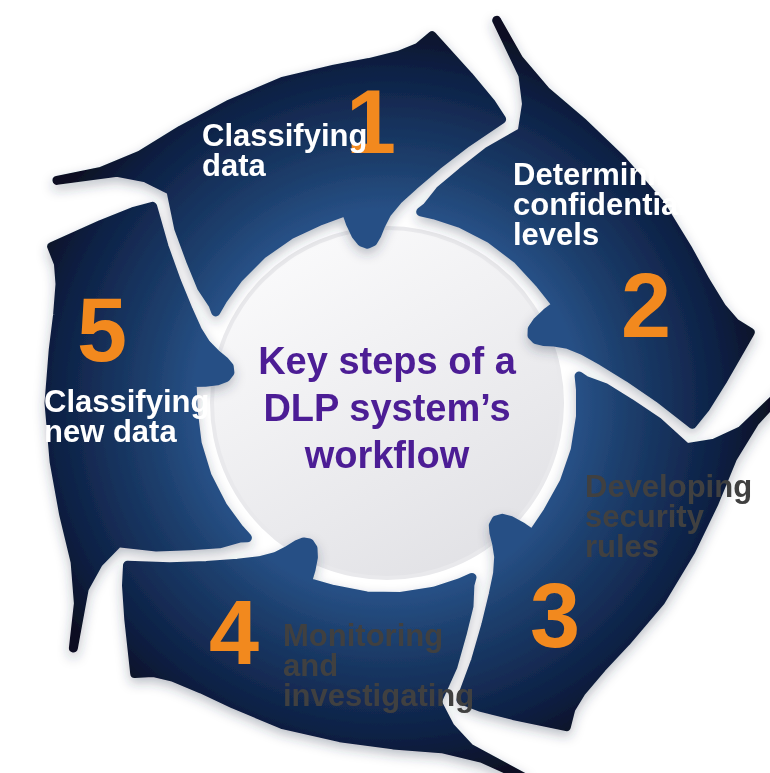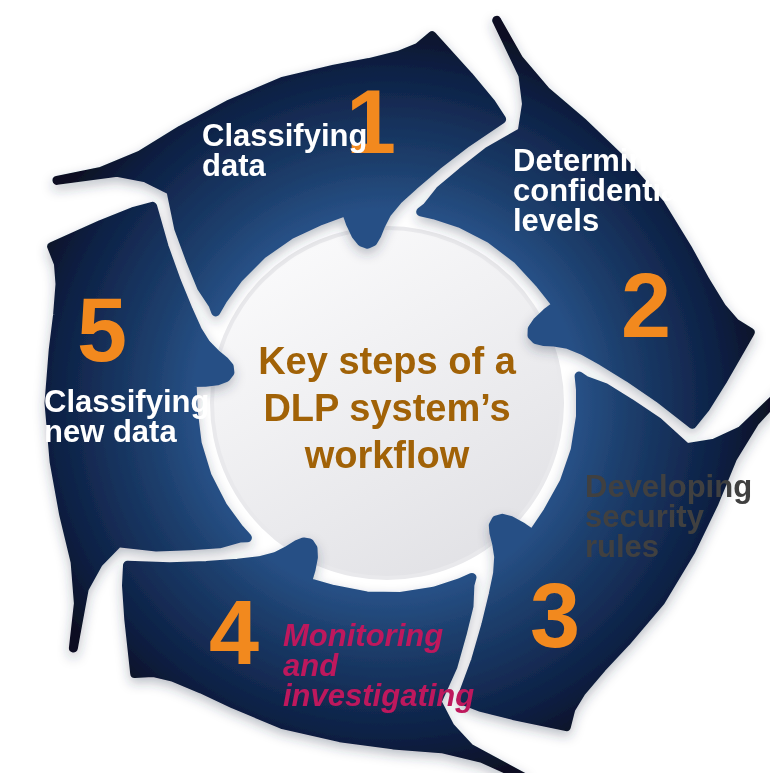--- a/index.html
+++ b/index.html
@@ -36,21 +36,21 @@
     line-height:47px;
     white-space:pre-line;
   }
   
   .n1{left:371px;top:122px}
   .n2{left:646px;top:306px}
   .n3{left:555px;top:616px}
   .n4{left:234px;top:633px}
   .n5{left:102px;top:330px}
   .l1{left:202px;top:121px}
-  .l2{left:513px;top:146px}
+  .l2{left:513px;top:160px}
   .l3{left:585px;top:472px}
   .l4{left:283px;top:621px}
   .l5{left:44px;top:387px}
   .title{left:387px;top:338px}
 </style>
 </head>
 <body>
 
 <div class="stage">
 
@@ -76,37 +76,37 @@
       <circle cx="387" cy="403" r="173" fill="url(#cg)"></circle>
       <g filter="url(#segShadow)">
         <path d="M215.7 311.9L212.9 304.5L201.3 286.9L190.4 260.2L178.6 228.2L170.9 190.6L145.7 177.9L117.1 172.4L57.0 180.4L101.0 171.4L139.5 155.5L181.2 129.9L228.3 104.6L282.6 81.5L334.1 69.2L369.2 62.5L399.1 55.2L418.1 47.4L432.1 35.8L468.5 76.0L490.5 102.3L501.6 119.3L466.5 142.9L437.5 165.3L413.7 185.6L397.6 200.3L387.0 213.0L380.8 225.1L376.7 235.3L372.9 241.6L367.5 244.2L361.5 242.0L355.8 234.9L350.5 223.7L346.2 211.3L320.6 220.7L290.0 235.0L262.3 254.4L238.4 278.3L222.5 300.2Z" fill="url(#rg)" stroke="url(#rg)" stroke-width="9" stroke-linejoin="round"></path>
         <path d="M420.7 211.9L426.9 207.0L440.0 190.5L462.1 171.9L488.9 150.8L522.2 131.8L526.5 103.9L522.9 75.0L496.7 20.4L518.9 59.4L545.9 91.1L583.2 122.9L621.8 159.9L660.4 204.3L688.2 249.6L705.4 280.8L721.5 307.1L734.9 322.7L750.2 332.4L723.2 379.5L705.0 408.5L692.3 424.3L659.0 398.3L628.7 377.6L602.0 361.2L583.1 350.5L567.7 344.3L554.3 342.1L543.3 341.4L536.1 339.7L532.0 335.4L532.2 329.0L537.3 321.4L546.3 312.9L556.7 305.0L539.9 283.6L516.8 258.8L489.8 238.5L459.7 223.1L433.9 214.8Z" fill="url(#rg)" stroke="url(#rg)" stroke-width="9" stroke-linejoin="round"></path>
         <path d="M579.1 376.0L585.7 380.4L605.5 387.7L630.0 403.0L658.3 422.0L686.7 447.8L714.5 443.2L740.9 430.9L784.8 389.1L754.5 422.3L732.7 457.8L714.1 503.0L690.8 551.2L660.4 601.7L626.0 642.0L601.6 668.0L581.6 691.5L570.9 709.0L566.4 726.6L513.2 715.5L480.0 707.1L461.0 699.9L475.6 660.2L485.8 625.0L493.2 594.5L497.6 573.3L498.7 556.7L496.6 543.3L493.9 532.6L493.3 525.3L496.1 520.0L502.3 518.3L511.0 520.7L521.9 526.6L532.7 534.1L547.8 511.5L564.2 481.9L575.2 449.9L580.5 416.5L580.5 389.5Z" fill="url(#rg)" stroke="url(#rg)" stroke-width="9" stroke-linejoin="round"></path>
         <path d="M472.0 577.4L469.9 585.0L469.0 606.1L462.1 634.1L452.8 666.9L437.0 701.8L450.0 726.9L469.9 748.2L523.1 777.0L482.2 758.5L441.8 748.7L393.0 744.9L340.0 737.7L282.6 724.5L233.6 704.2L201.3 689.0L172.7 677.2L152.8 672.4L134.7 673.6L128.8 619.6L126.5 585.4L127.5 565.2L169.8 566.7L206.4 565.6L237.6 563.2L259.2 560.8L275.3 556.7L287.5 550.6L296.7 544.7L303.6 541.9L309.4 542.9L313.0 548.2L313.4 557.3L311.1 569.5L307.3 582.1L333.5 589.5L366.7 595.9L400.5 596.5L433.9 591.2L459.7 582.9Z" fill="url(#rg)" stroke="url(#rg)" stroke-width="9" stroke-linejoin="round"></path>
         <path d="M247.4 537.8L239.5 538.1L219.2 543.8L190.4 545.8L156.3 547.1L118.2 542.9L98.4 563.0L84.3 588.5L73.4 648.0L78.4 603.4L75.1 561.9L63.6 514.3L54.1 461.7L49.0 403.0L53.2 350.1L57.6 314.7L60.0 284.0L58.4 263.5L51.7 246.6L101.2 224.4L133.0 211.6L152.6 206.3L164.2 247.0L176.6 281.5L188.5 310.4L197.5 330.3L206.3 344.3L215.9 353.9L224.4 360.9L229.2 366.6L229.9 372.5L226.0 377.5L217.5 380.7L205.2 382.3L192.1 382.5L193.1 409.8L197.2 443.3L207.1 475.7L222.5 505.8L238.4 527.7Z" fill="url(#rg)" stroke="url(#rg)" stroke-width="9" stroke-linejoin="round"></path>
       </g>
     </svg>
 
-  <div class="title" style="color: #a16207;">Key steps of a
+  <div class="title" style="color: #4c1d95;">Key steps of a
 DLP system’s
 workflow</div>
 
   <div class="num n1" style="color: rgb(242, 137, 30);">1</div>
   <div class="num n2" style="color: rgb(242, 137, 30);">2</div>
   <div class="num n3" style="color: rgb(242, 137, 30);">3</div>
   <div class="num n4" style="color: rgb(242, 137, 30);">4</div>
   <div class="num n5" style="color: rgb(242, 137, 30);">5</div>
 
   <div class="lbl l1" style="color: rgb(255, 255, 255);">Classifying
 data</div>
   <div class="lbl l2" style="color: rgb(255, 255, 255);">Determining
 confidentiality
 levels</div>
   <div class="lbl l3" style="color: #404040;">Developing
 security
 rules</div>
-  <div class="lbl l4" style="color: #be185d; font-style: italic;">Monitoring
+  <div class="lbl l4" style="color: #404040;">Monitoring
 and
 investigating</div>
   <div class="lbl l5" style="color: rgb(255, 255, 255);">Classifying
 new data</div>
 
 </div>
 
 </body></html>

